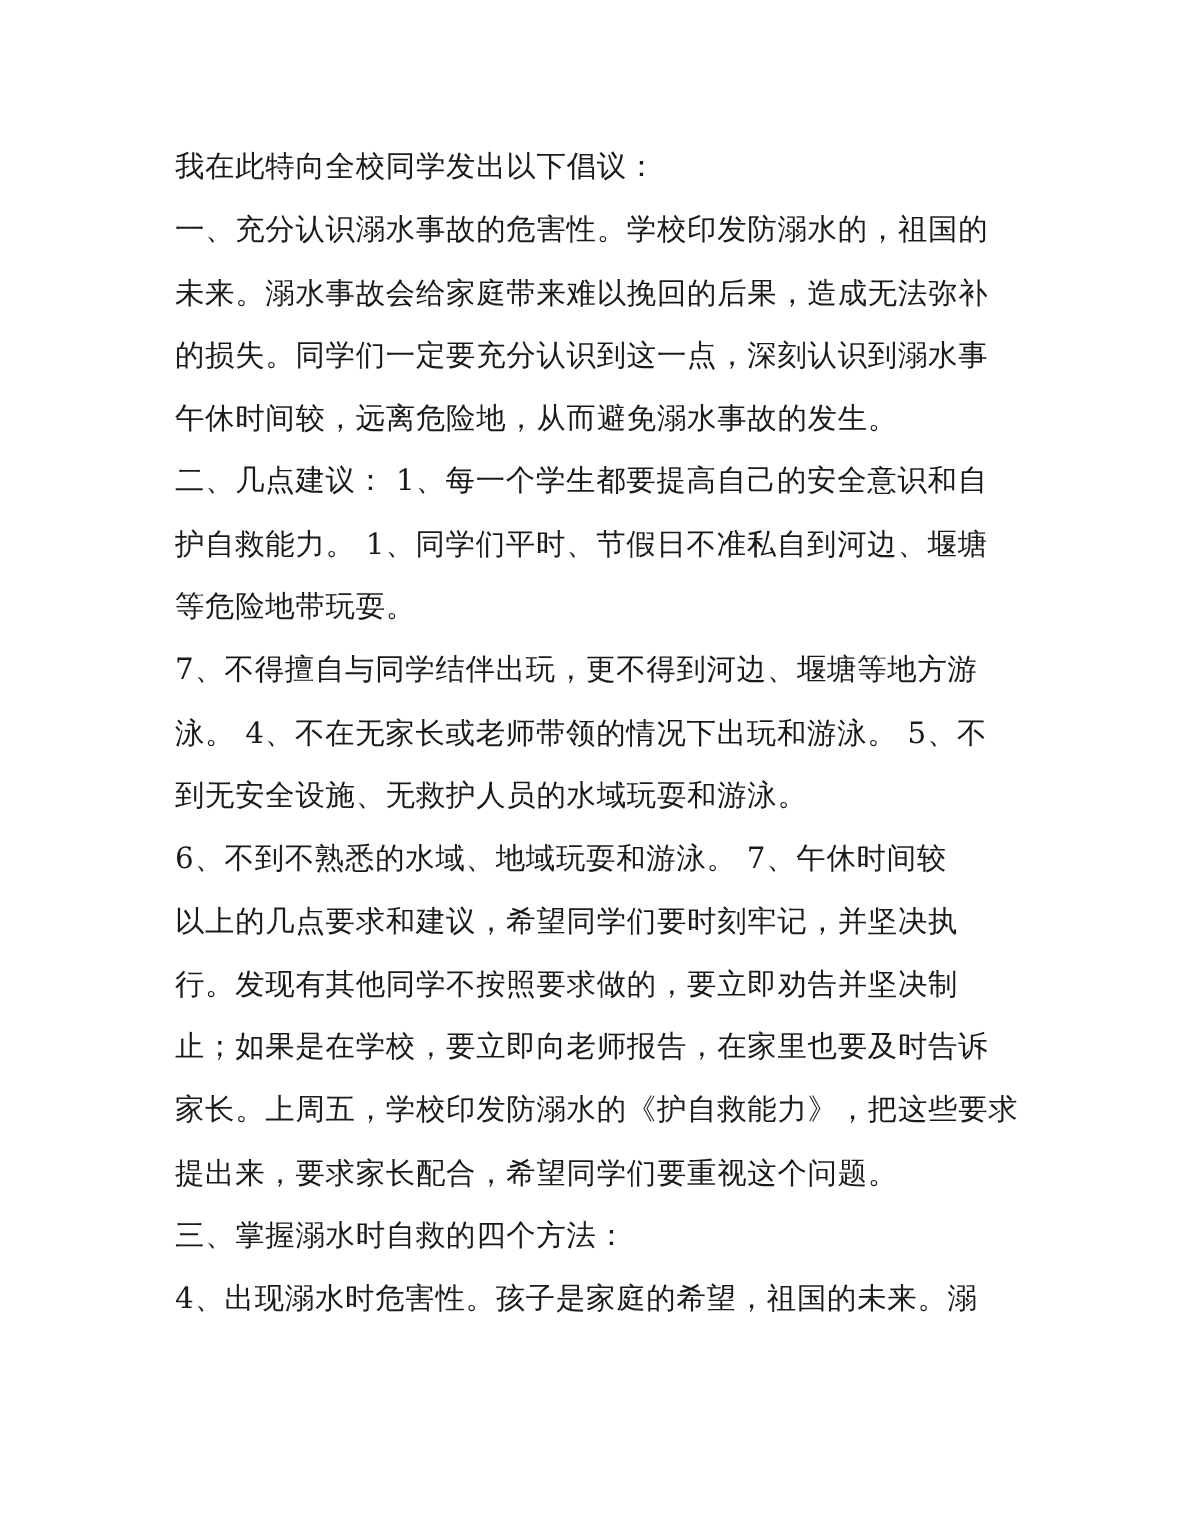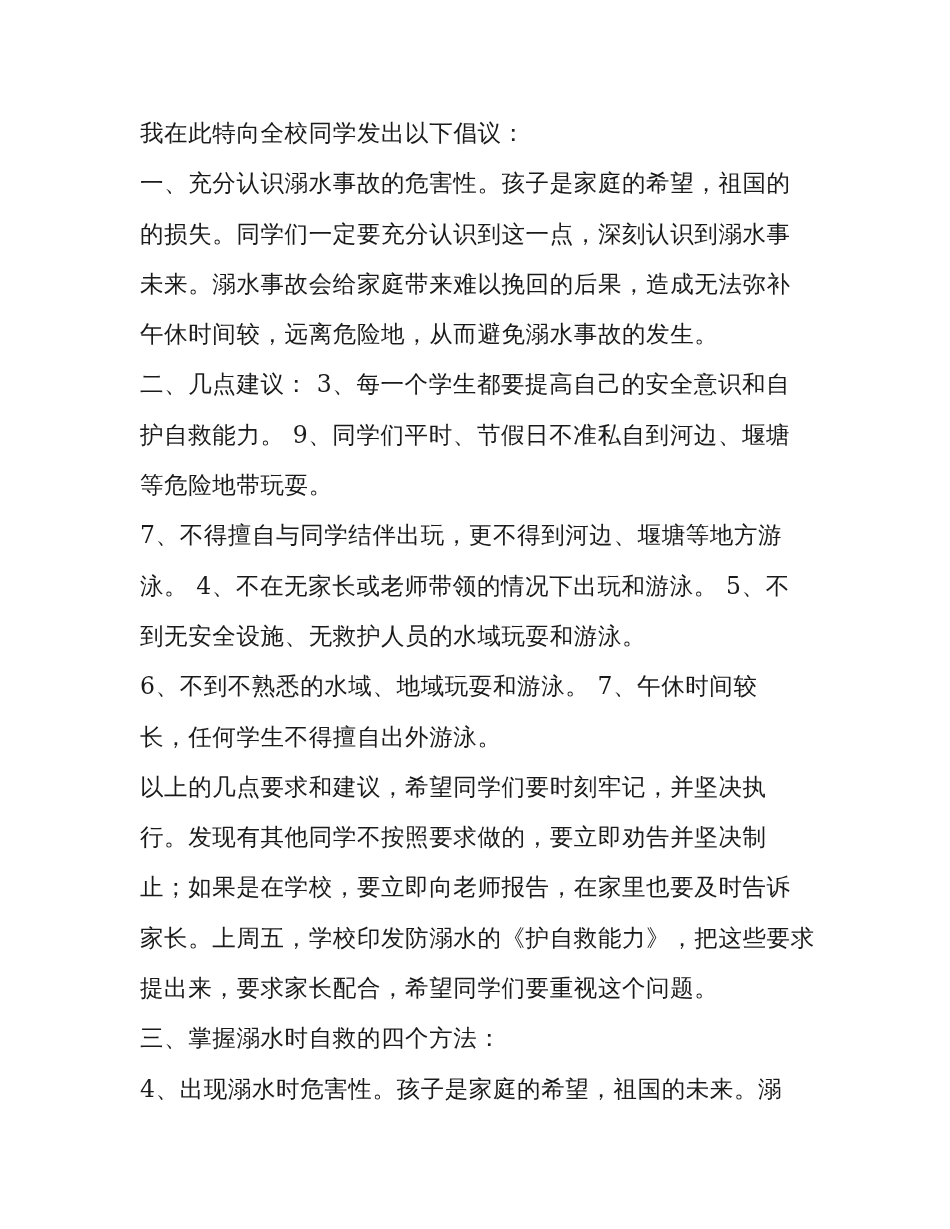--- a/index.html
+++ b/index.html
@@ -36,32 +36,31 @@
       white-space: nowrap;
       letter-spacing: 0.6px;
     }
   </style>
 </head>
 <body>
 
 <div class="page">
   <div class="content">
     <div class="line">我在此特向全校同学发出以下倡议：</div>
-    <div class="line">一、充分认识溺水事故的危害性。孩子是家庭的希望，祖国的</div>
+    <div class="line">一、充分认识溺水事故的危害性。学校印发防溺水的，祖国的</div>
+    <div class="line">未来。溺水事故会给家庭带来难以挽回的后果，造成无法弥补</div>
     <div class="line">的损失。同学们一定要充分认识到这一点，深刻认识到溺水事</div>
-    <div class="line">未来。溺水事故会给家庭带来难以挽回的后果，造成无法弥补</div>
     <div class="line">午休时间较，远离危险地，从而避免溺水事故的发生。</div>
-    <div class="line">二、几点建议： 3、每一个学生都要提高自己的安全意识和自</div>
-    <div class="line">护自救能力。 9、同学们平时、节假日不准私自到河边、堰塘</div>
+    <div class="line">二、几点建议： 1、每一个学生都要提高自己的安全意识和自</div>
+    <div class="line">护自救能力。 1、同学们平时、节假日不准私自到河边、堰塘</div>
     <div class="line">等危险地带玩耍。</div>
     <div class="line">7、不得擅自与同学结伴出玩，更不得到河边、堰塘等地方游</div>
     <div class="line">泳。 4、不在无家长或老师带领的情况下出玩和游泳。 5、不</div>
     <div class="line">到无安全设施、无救护人员的水域玩耍和游泳。</div>
     <div class="line">6、不到不熟悉的水域、地域玩耍和游泳。 7、午休时间较</div>
-    <div class="line">长，任何学生不得擅自出外游泳。</div>
     <div class="line">以上的几点要求和建议，希望同学们要时刻牢记，并坚决执</div>
     <div class="line">行。发现有其他同学不按照要求做的，要立即劝告并坚决制</div>
     <div class="line">止；如果是在学校，要立即向老师报告，在家里也要及时告诉</div>
     <div class="line">家长。上周五，学校印发防溺水的《护自救能力》，把这些要求</div>
     <div class="line">提出来，要求家长配合，希望同学们要重视这个问题。</div>
     <div class="line">三、掌握溺水时自救的四个方法：</div>
     <div class="line">4、出现溺水时危害性。孩子是家庭的希望，祖国的未来。溺</div>
   </div>
 </div>
 

